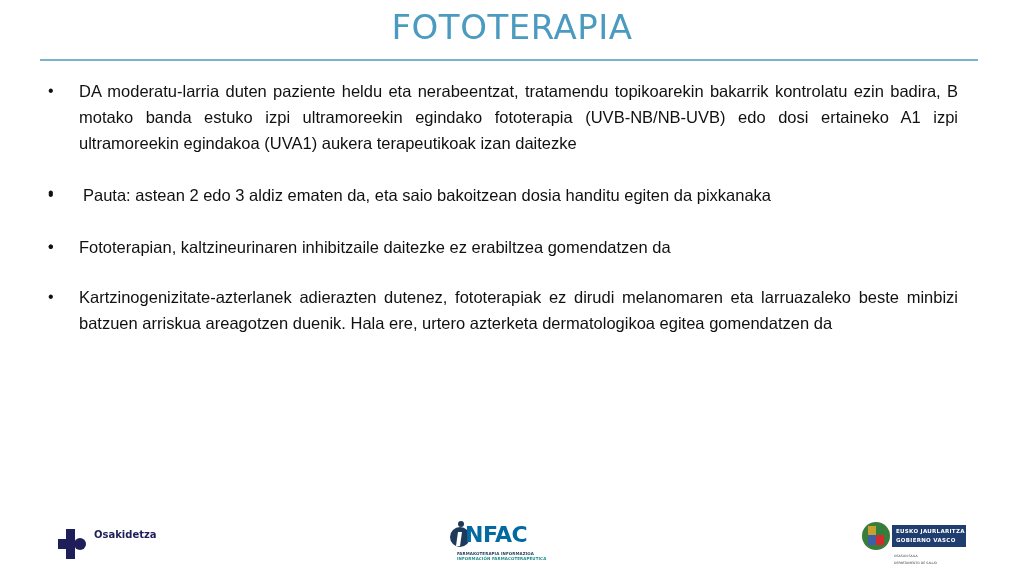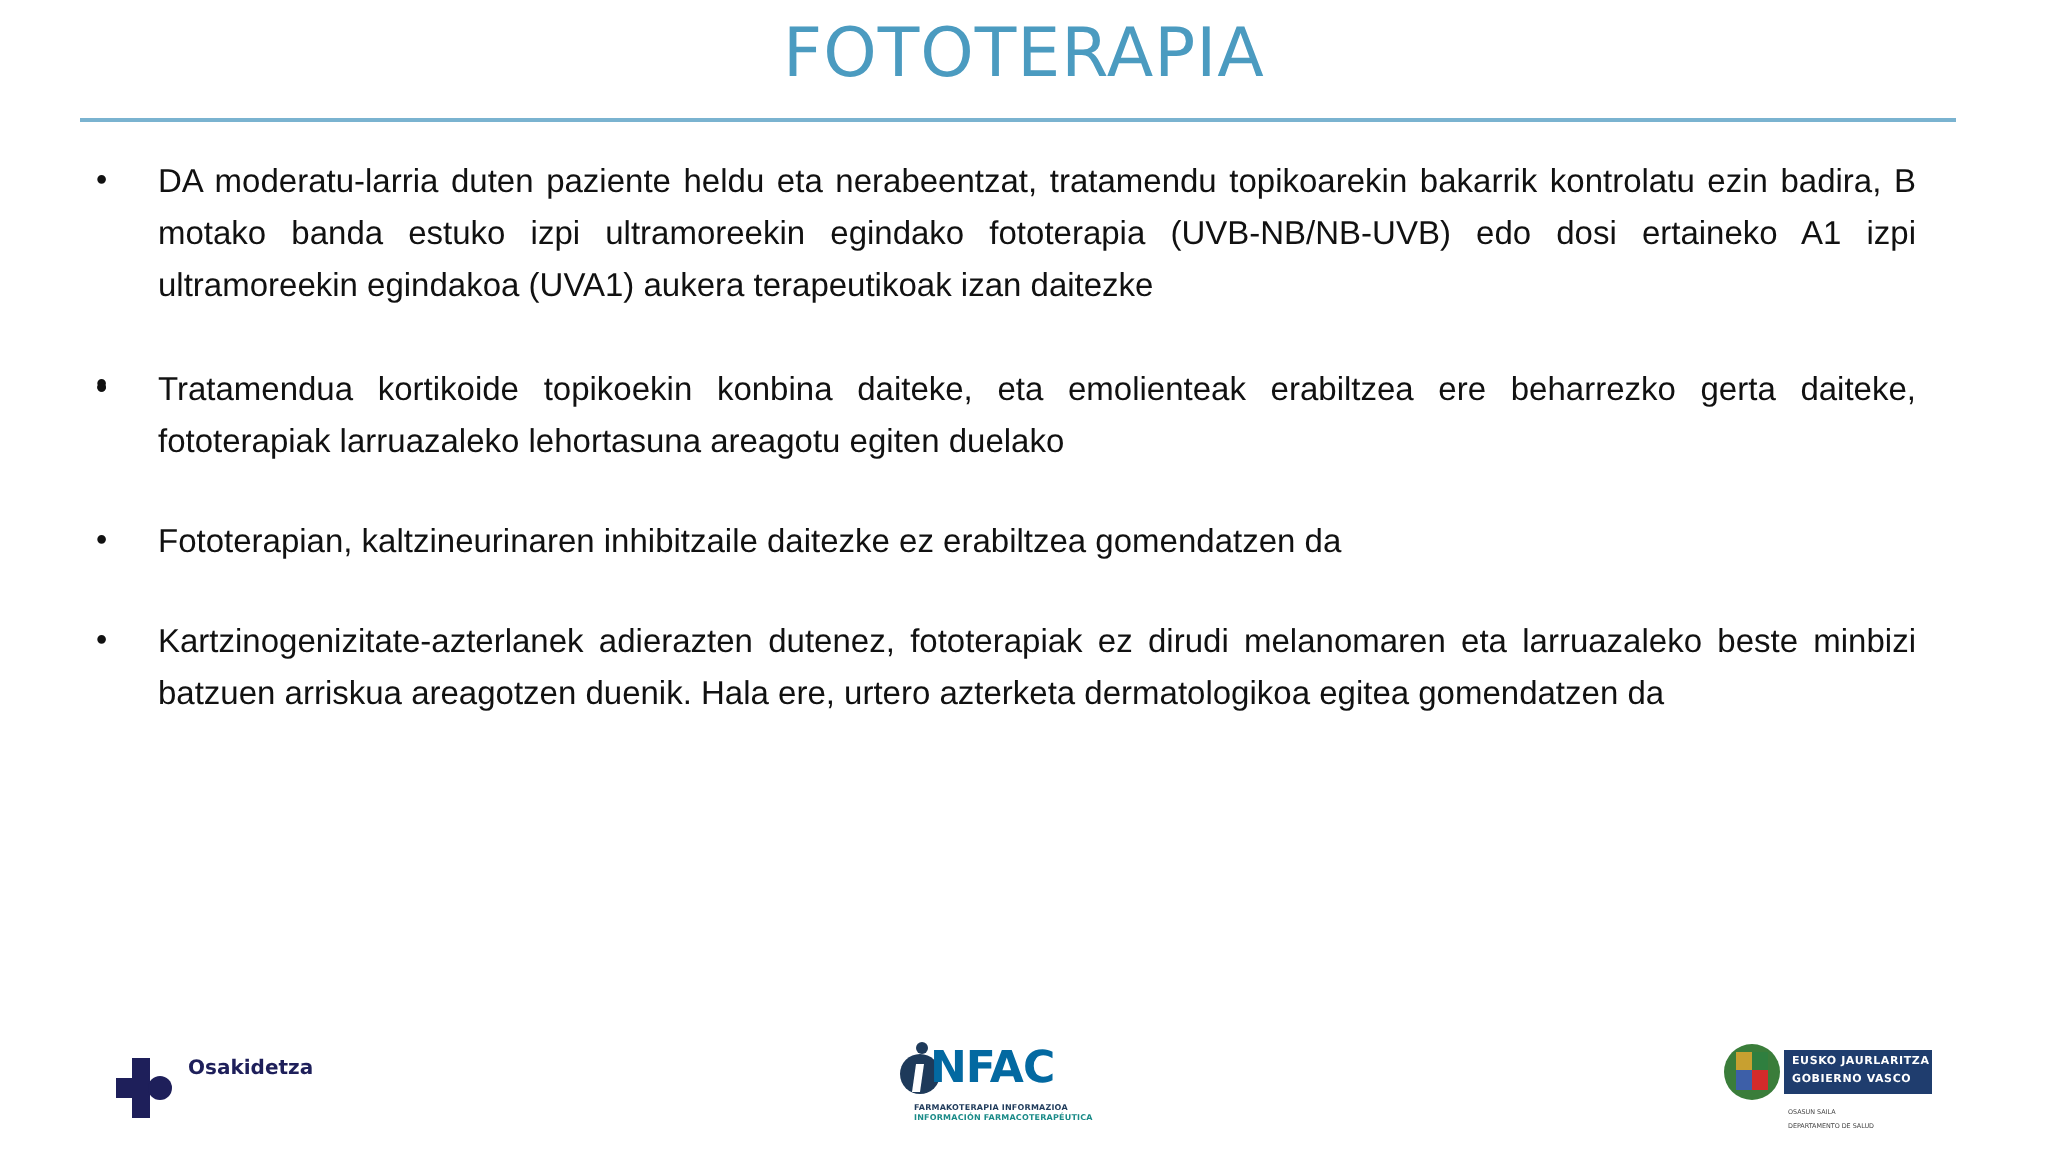--- a/index.html
+++ b/index.html
@@ -77,24 +77,24 @@
 <ul class="bullets">
   <li class="bullet b1">
     <span class="dot">•</span>
     <span class="txt">DA moderatu-larria duten paziente heldu eta nerabeentzat, tratamendu topikoarekin bakarrik kontrolatu ezin badira, B motako banda estuko izpi ultramoreekin egindako fototerapia (UVB-NB/NB-UVB) edo dosi ertaineko A1 izpi ultramoreekin egindakoa (UVA1) aukera terapeutikoak izan daitezke</span>
   </li>
   <li class="bullet b2">
     <span class="dot">•</span>
   </li>
   <li class="bullet b3">
     <span class="dot">•</span>
+    <span class="txt">Pauta: astean 2 edo 3 aldiz ematen da, eta saio bakoitzean dosia handitu egiten da pixkanaka</span>
   </li>
   <li class="bullet b4">
     <span class="dot">•</span>
-    <span class="txt">Tratamendua kortikoide topikoekin konbina daiteke, eta emolienteak erabiltzea ere beharrezko gerta daiteke, fototerapiak larruazaleko lehortasuna areagotu egiten duelako</span>
   </li>
   <li class="bullet b5">
     <span class="dot">•</span>
     <span class="txt">Fototerapian, kaltzineurinaren inhibitzaile daitezke ez erabiltzea gomendatzen da</span>
   </li>
   <li class="bullet b6">
     <span class="dot">•</span>
     <span class="txt">Kartzinogenizitate-azterlanek adierazten dutenez, fototerapiak ez dirudi melanomaren eta larruazaleko beste minbizi batzuen arriskua areagotzen duenik. Hala ere, urtero azterketa dermatologikoa egitea gomendatzen da</span>
   </li>
 </ul>

